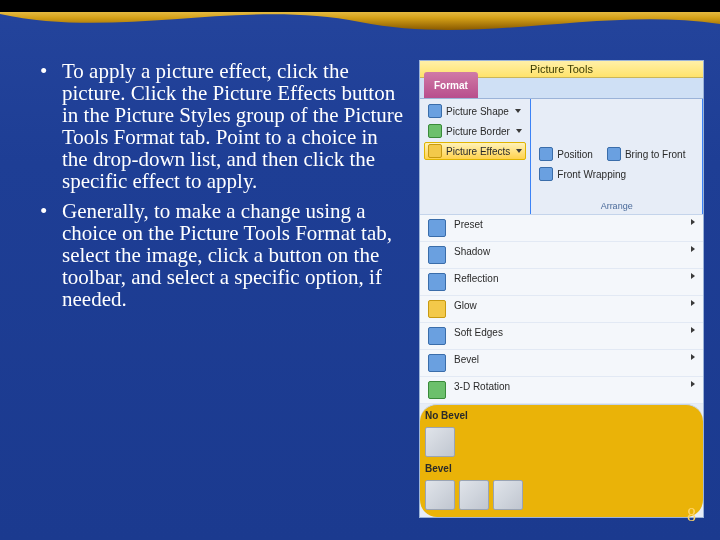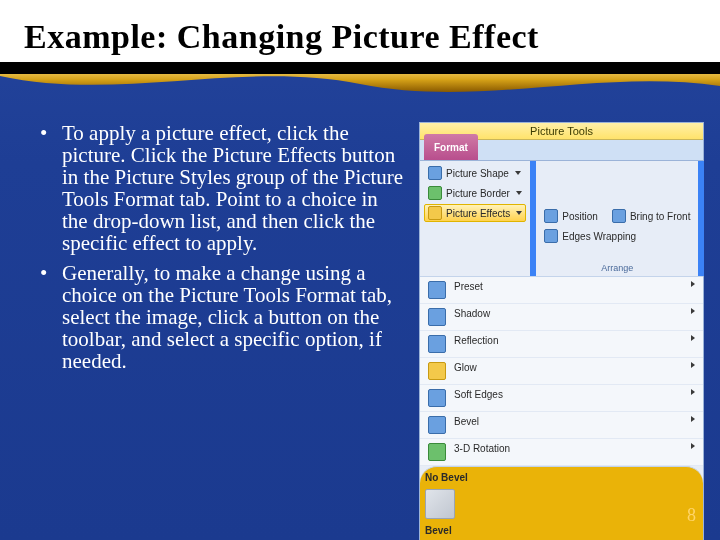--- a/index.html
+++ b/index.html
@@ -105,21 +105,21 @@
     border-top-left-radius: 3px;
     border-top-right-radius: 3px;
     display: flex;
     align-items: center;
     font-size: 10px;
   }
   .ribbon-row {
     display: flex;
   }
   .group {
-    border-right: 6px solid #3b82f6;
+    border-right: 1px solid #3b82f6;
     padding: 3px 4px;
   }
   .btn-stack {
     display: flex;
     flex-direction: column;
     gap: 2px;
   }
   .ribbon-btn {
     display: flex;
     align-items: center;
@@ -211,21 +211,20 @@
     color: #ffd56a;
     font-size: 18px;
     font-family: "Times New Roman", serif;
   }
 </style>
 </head>
 <body>
 
 <div class="slide">
 
-  <div class="title-bar">Example: Changing Picture Effect</div>
   <div class="title-underline"></div>
   <div class="gold-swash">
     <svg width="720" height="40" viewBox="0 0 720 40">
       <path d="M0,8 C120,34 240,-8 360,16 C480,40 600,0 720,18 L720,0 L0,0 Z" fill="url(#g1)"></path>
       <defs>
         <linearGradient id="g1" x1="0" y1="0" x2="0" y2="1">
           <stop offset="0" stop-color="#f6d36b"></stop>
           <stop offset="0.5" stop-color="#d4a017"></stop>
           <stop offset="1" stop-color="#8a5a00"></stop>
         </linearGradient>
@@ -278,21 +277,21 @@
                   <span class="mini-icon"></span>
                   <span>Position</span>
                 </div>
                 <div class="ribbon-btn">
                   <span class="mini-icon"></span>
                   <span>Bring to Front</span>
                 </div>
               </div>
               <div class="ribbon-btn">
                 <span class="mini-icon"></span>
-                <span>Edges Wrapping</span>
+                <span>Front Wrapping</span>
               </div>
             </div>
             <div class="group-label">Arrange</div>
           </div>
         </div>
 
         <div class="dropdown">
           <div class="dd-item">
             <span class="mini-icon"></span>
             <span>Preset</span>

